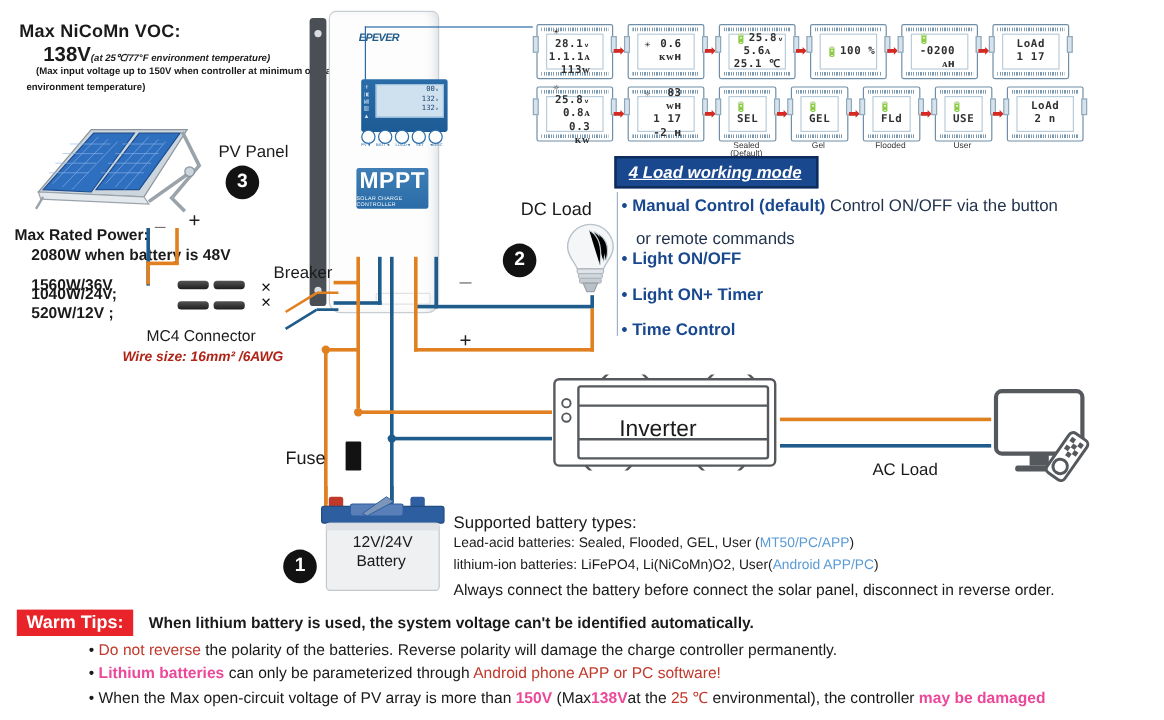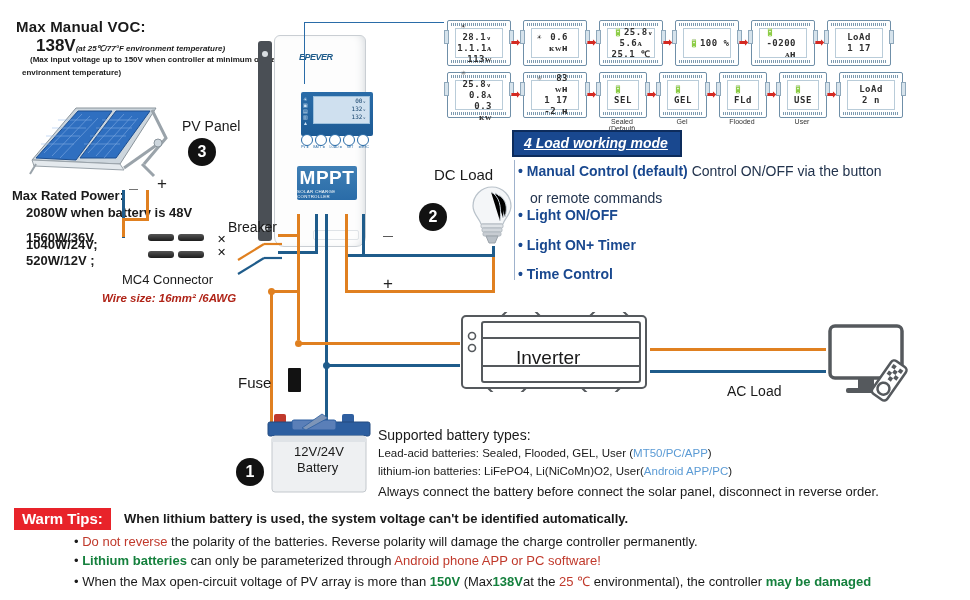--- a/index.html
+++ b/index.html
@@ -45,40 +45,40 @@
   .bt-line{left:378px;font-size:11.5px;}
   .lnk{color:#5b9bd5;}
   #bt-always{left:378px;top:484px;font-size:13px;}
 
   
   #tips-badge{left:14px;top:508px;background:#e8232a;color:#fff;font-size:15px;font-weight:bold;
               padding:2px 8px 3px 8px;}
   #tips-main{left:124px;top:511px;font-size:13px;font-weight:bold;}
   .tip{font-size:13px;}
   .red{color:#c0392b;}
-  .dred{color:#15803d;font-weight:bold;}
+  .dred{color:#ec4899;font-weight:bold;}
 
   
   .lcd{position:absolute;border:1px solid #6f8fa8;background:#fff;border-radius:2px;}
   .lcd .hatch-t,.lcd .hatch-b{position:absolute;left:3px;right:3px;height:3px;
       background:repeating-linear-gradient(90deg,#7d9ab0 0 1px,transparent 1px 2px);}
   .lcd .hatch-t{top:2px;} .lcd .hatch-b{bottom:2px;}
   .lcd .ear{position:absolute;top:9px;width:3px;height:12px;background:#d6e3ec;border:1px solid #8fa8bb;}
   .lcd .ear.l{left:-4px;} .lcd .ear.r{right:-4px;}
   .lcd .screen{position:absolute;left:7px;right:7px;top:7px;bottom:7px;
       border:1px solid #b9ccd9;display:flex;flex-direction:column;justify-content:center;}
   .seg{font-family:"DejaVu Sans Mono",monospace;font-size:9px;font-weight:bold;
        color:#2f2f2f;letter-spacing:.5px;line-height:11px;text-align:right;padding-right:10px;}
   .seg .ic{float:left;margin-left:5px;font-size:8px;color:#333;}
   .seg.ctr{text-align:center;padding-right:0;}
   .arrow{position:absolute;color:#d42a22;font-size:11px;font-weight:bold;}
   .lcdcap{position:absolute;font-size:7px;color:#333;text-align:center;}
 
   
-  #ctrl{left:258px;top:35px;width:108px;height:212px;}
+  #ctrl{left:258px;top:9px;width:108px;height:252px;}
   #ctrl .body{position:absolute;left:16px;top:0;right:0;bottom:0;background:#fdfdfd;
       border:1px solid #c9ced3;border-radius:6px 6px 10px 10px;
       box-shadow:inset -6px 0 12px -8px #b9c0c7;}
   #ctrl .rail{position:absolute;left:0;top:6px;width:14px;bottom:6px;background:#4a4f55;border-radius:3px;}
   #ctrl .rail:after,#ctrl .rail:before{content:"";position:absolute;left:4px;width:6px;height:6px;
       border-radius:50%;background:#d9dde1;}
   #ctrl .rail:before{top:10px;} #ctrl .rail:after{bottom:10px;}
   #ctrl .logo{position:absolute;left:24px;top:16px;font-size:9px;font-weight:bold;color:#1f5c8b;
       letter-spacing:-.5px;font-style:italic;}
   #ctrl .lcdbox{position:absolute;left:26px;top:56px;width:68px;height:40px;
@@ -114,21 +114,21 @@
   #battery{left:266px;top:412px;width:106px;height:82px;}
 
   .plusminus{position:absolute;font-size:17px;color:#222;}
   .mc4{position:absolute;height:7px;border-radius:3px;
        background:linear-gradient(#555,#1d1d1d);}
   .xmark{position:absolute;font-size:11px;color:#111;}
 </style>
 </head>
 <body>
 
-<div class="abs nowrap" id="voc-title">Max Manual VOC:</div>
+<div class="abs nowrap" id="voc-title">Max NiCoMn VOC:</div>
 <div class="abs nowrap" id="voc-value">
   <span>138V</span><span class="sub">(at 25℃/77°F environment temperature)</span>
 </div>
 <div class="abs nowrap" id="voc-note1">(Max input voltage up to 150V when controller at minimum operating</div>
 <div class="abs nowrap" id="voc-note2">environment temperature)</div>
 
 <div class="abs nowrap" id="power-title">Max Rated Power:</div>
 <div class="abs nowrap power-line" style="top:205px">2080W when battery is 48V</div>
 <div class="abs nowrap power-line" style="top:230px">1560W/36V</div>
 <div class="abs nowrap power-line" style="top:237px">1040W/24V;</div>

